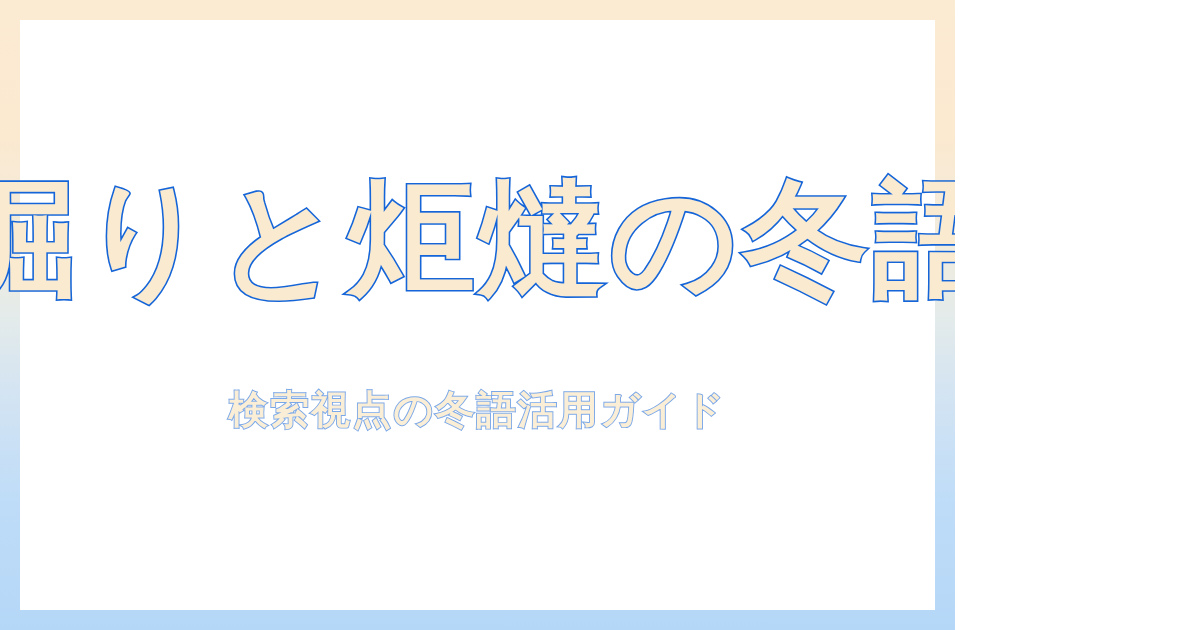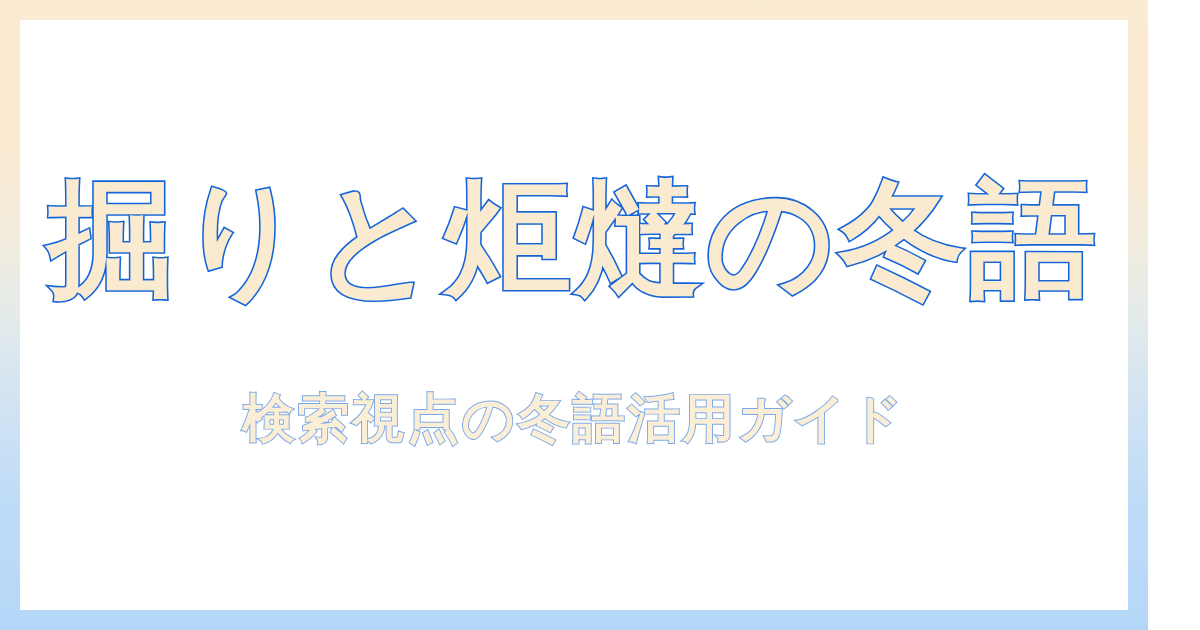--- a/index.html
+++ b/index.html
@@ -4,21 +4,21 @@
 <title>OGP Card</title>
 <style>
   html, body {
     margin: 0;
     padding: 0;
     background: #ffffff;
   }
 
   .canvas {
     position: relative;
-    width: 1148px;
+    width: 955px;
     height: 630px;
     overflow: hidden;
     box-sizing: border-box;
     font-family: "DejaVu Sans", "Liberation Sans", sans-serif;
     
     background: linear-gradient(
         180deg,
         #fcebd3 0%,
         #fbe9d0 22%,
         #f0ecdf 40%,
@@ -73,21 +73,21 @@
     color: #faebd0;
     -webkit-text-stroke: 3.2px #1565d8;
     paint-order: stroke fill;
     text-rendering: geometricPrecision;
   }
 
   
   .subtitle {
     font-family: "DejaVu Sans", "Liberation Sans", sans-serif;
     font-weight: 700;
-    font-size: 52px;
+    font-size: 39px;
     line-height: 1.2;
     letter-spacing: 0.055em;
     white-space: nowrap;
     color: #fbeed6;
     -webkit-text-stroke: 1.9px #7ba8e8;
     paint-order: stroke fill;
     text-rendering: geometricPrecision;
   }
 </style>
 </head>

